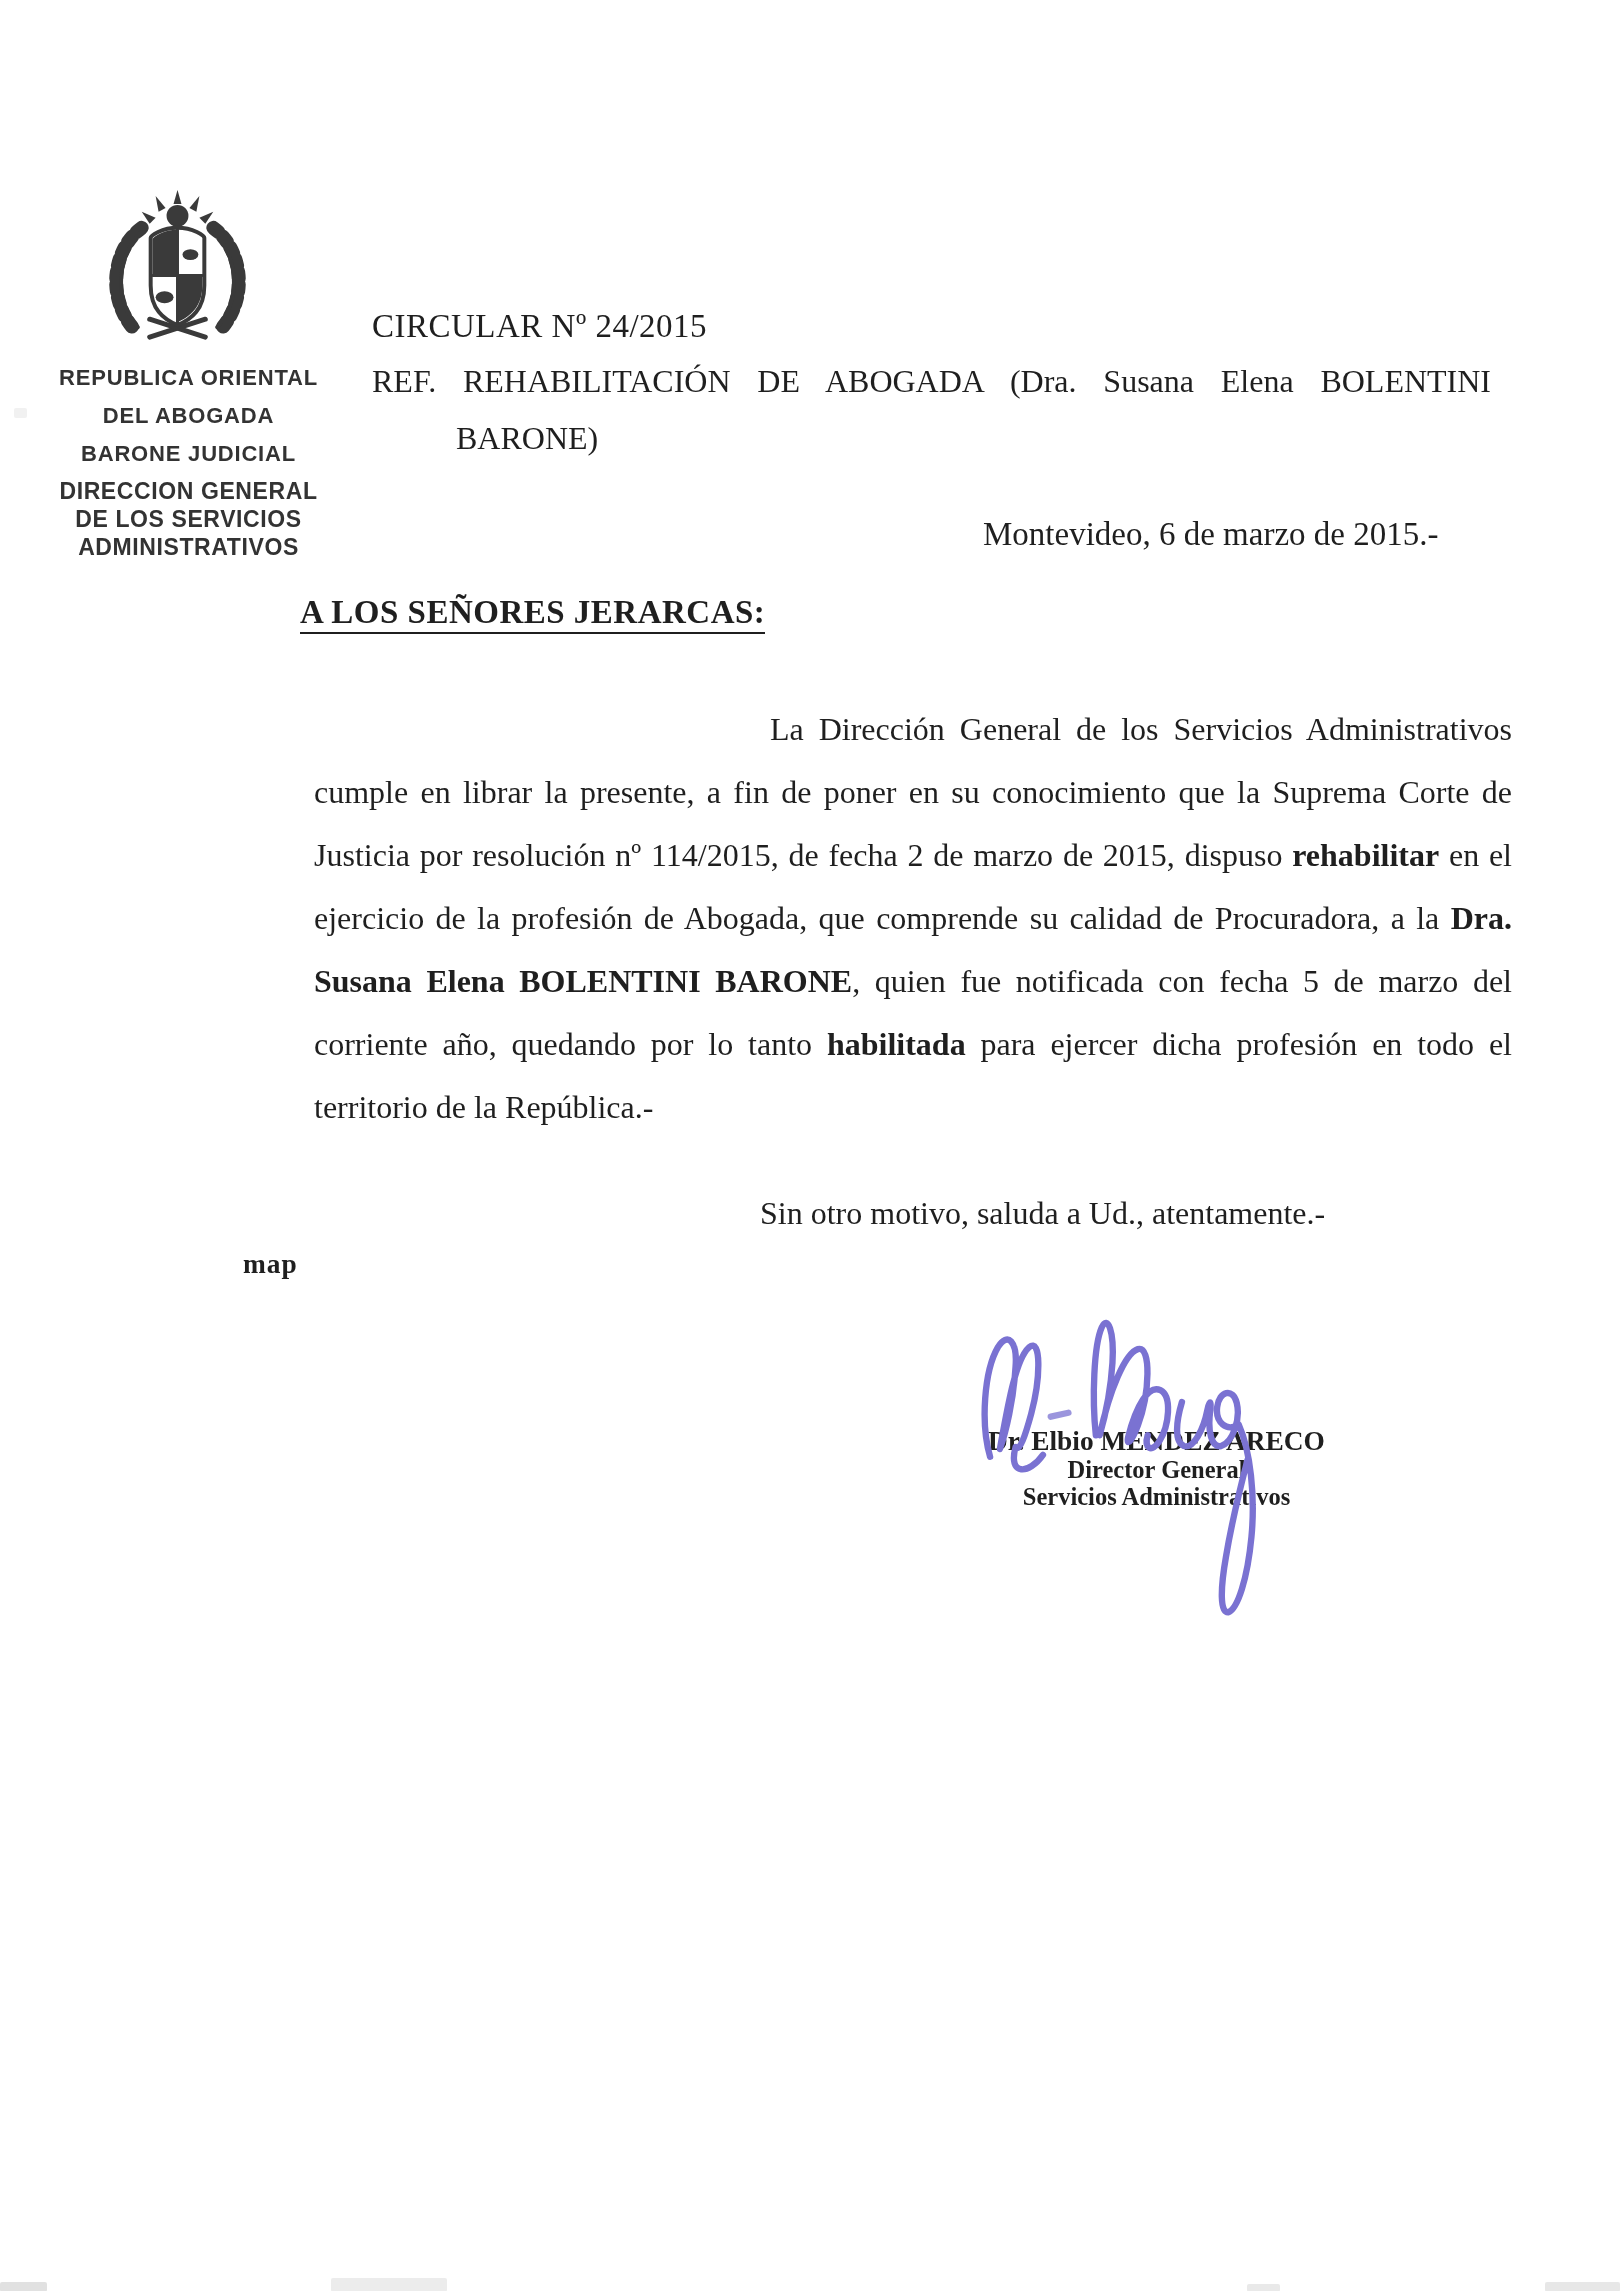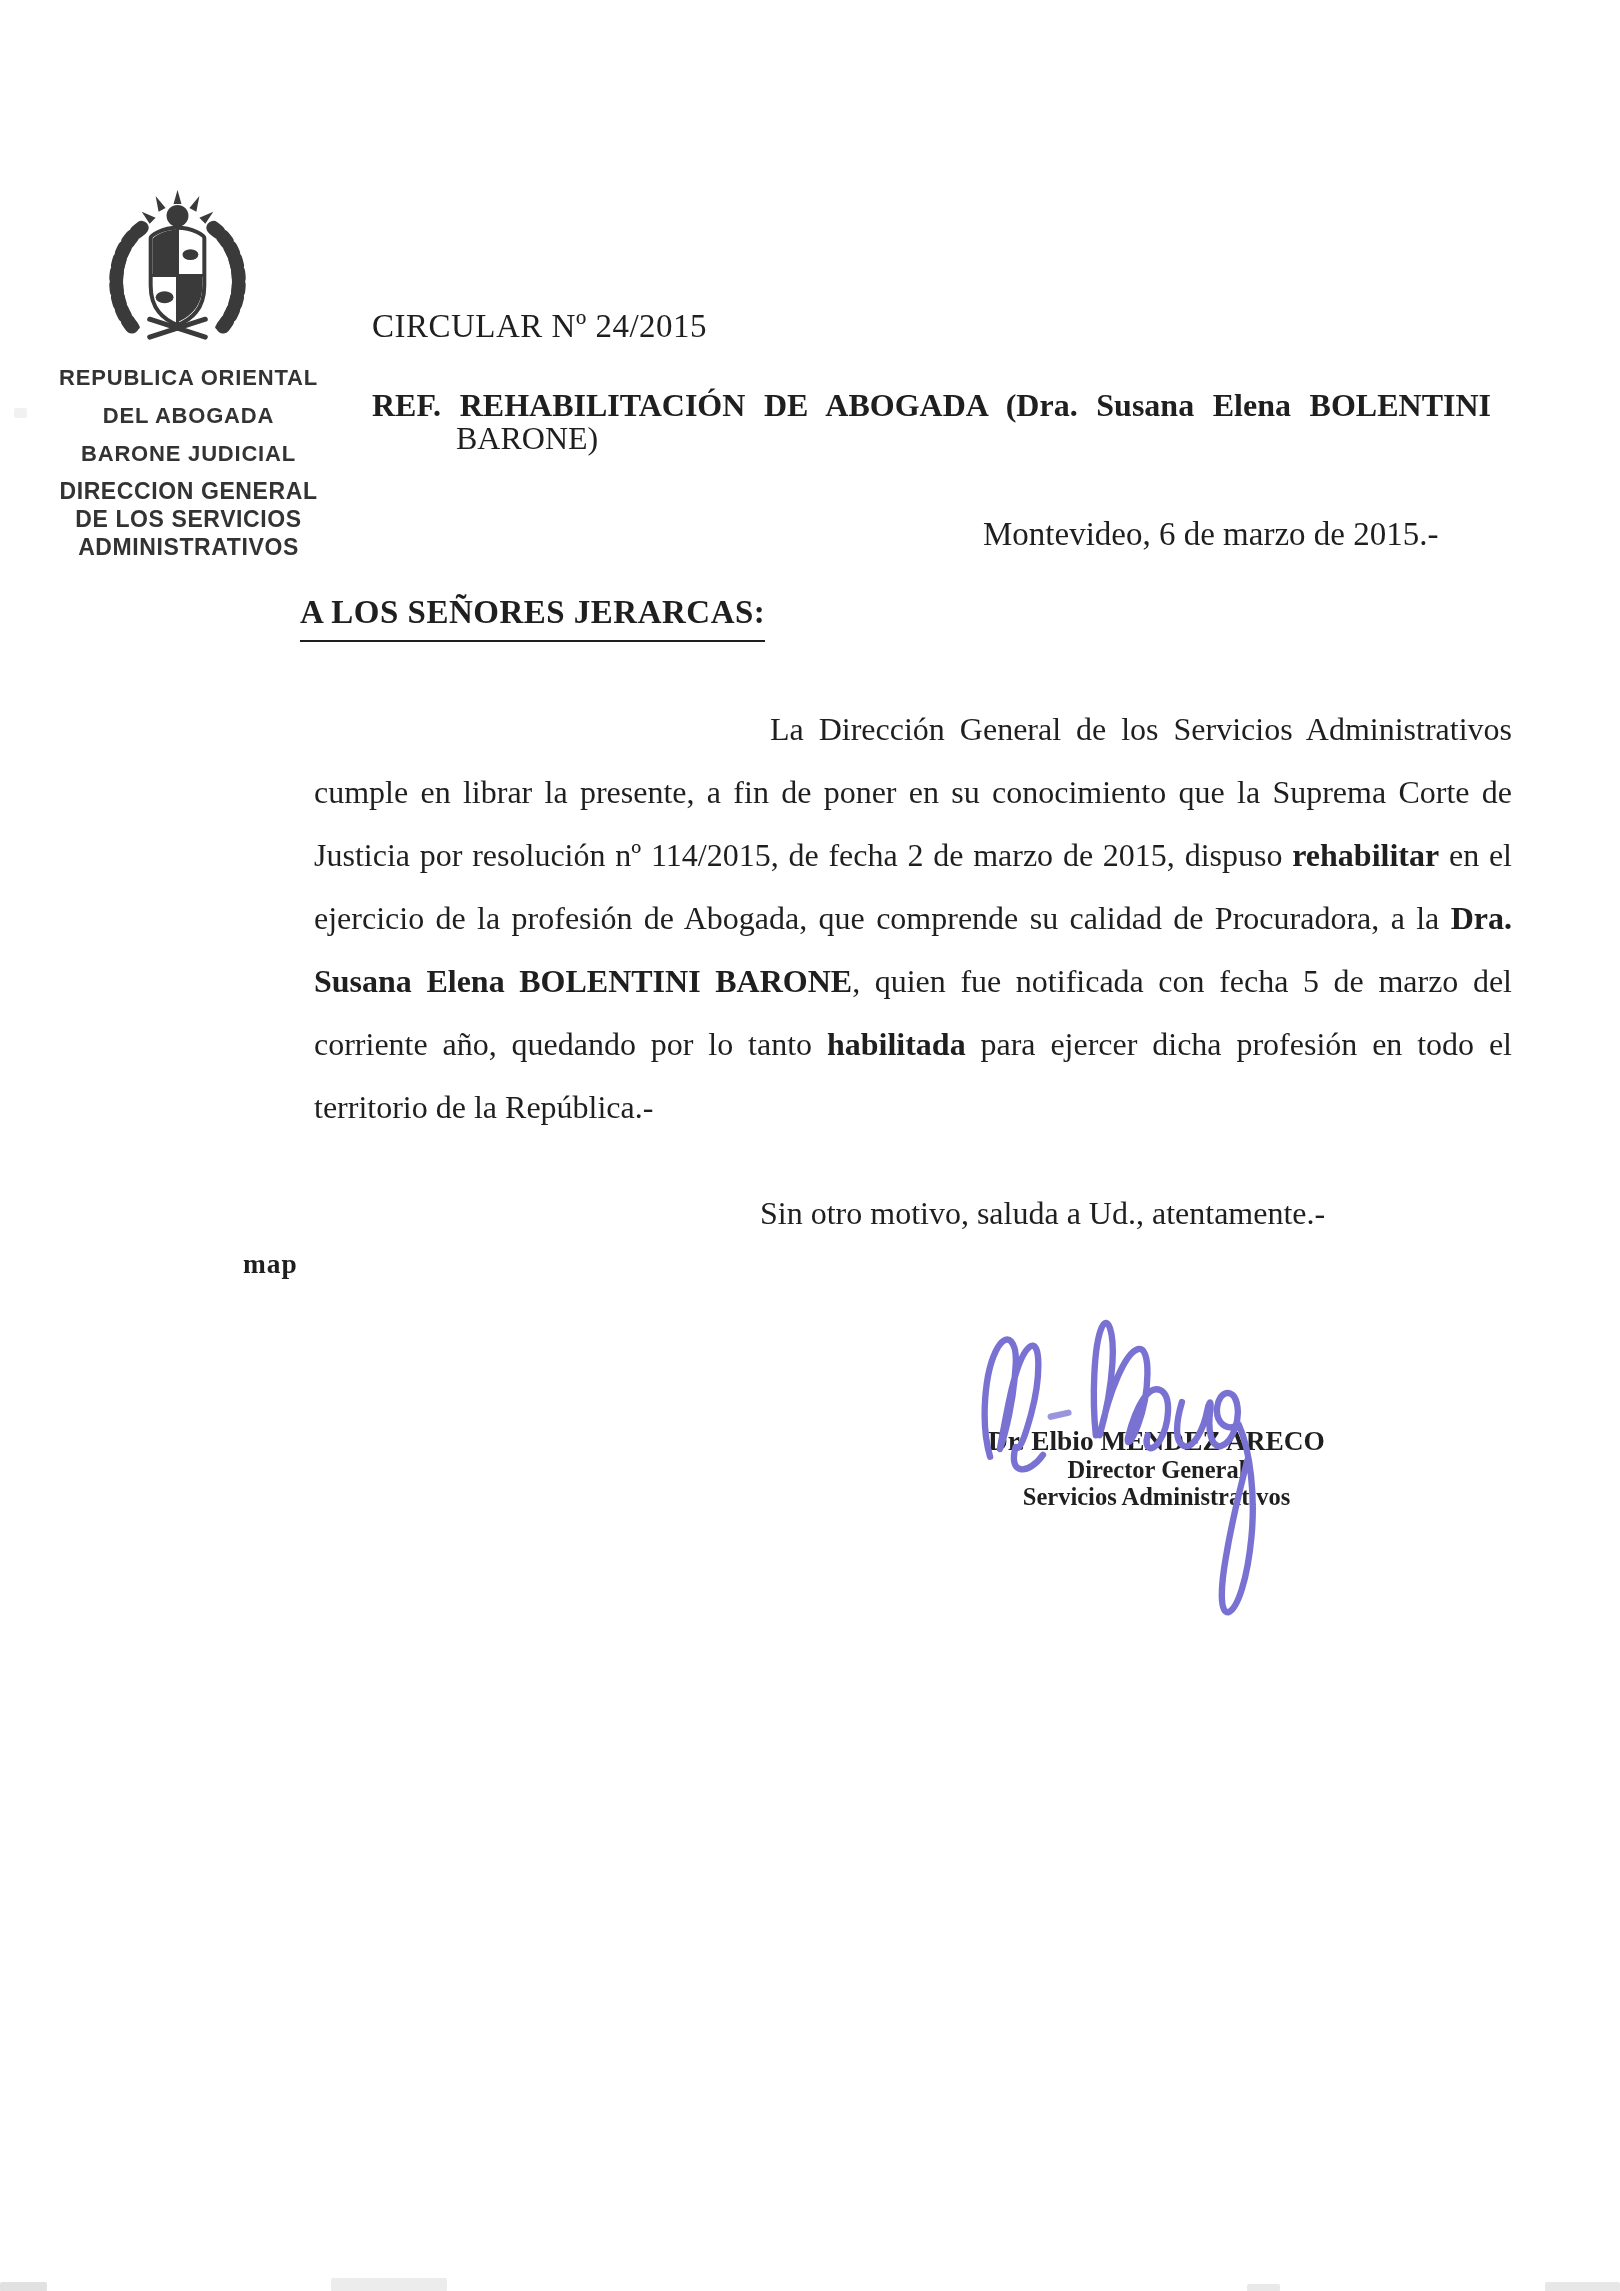--- a/index.html
+++ b/index.html
@@ -25,37 +25,36 @@
   .letterhead .org-line  { font-size: 22px; line-height: 38px; letter-spacing: 0.8px; }
   .letterhead .dept-block { margin-top: 4px; }
   .letterhead .dept-line { font-size: 23px; line-height: 28px; letter-spacing: 0.6px; }
   
   .circular-number {
     position: absolute; left: 372px; top: 308px;
     font-size: 33px; font-weight: 400; letter-spacing: 0.5px;
   }
   .ref-line1 {
     position: absolute; left: 372px; top: 363px; width: 1119px;
-    font-size: 32px; font-weight: 700;
+    font-size: 32px; font-weight: 400;
     text-align: justify; text-align-last: justify;
     white-space: normal;
-    margin-top: 24px;
   }
   .ref-line2 {
     position: absolute; left: 456px; top: 420px;
     font-size: 32px; font-weight: 400;
   }
   .dateline {
     position: absolute; left: 983px; top: 516px;
     font-size: 33px;
   }
   .salutation {
     position: absolute; left: 300px; top: 594px;
     font-size: 33px; font-weight: 700; letter-spacing: 0.5px;
-    border-bottom: 2.9px solid currentColor; padding-bottom: 9px;
+    border-bottom: 2.9px solid currentColor; padding-bottom: 1px;
   }
   
   .body-paragraph {
     position: absolute; left: 302px; top: 698px; width: 1198px;
     font-size: 32px; line-height: 63px;
     text-align: justify; text-indent: 456px; margin-left: 12px;
   }
   .closing-line {
     position: absolute; left: 760px; top: 1195px;
     font-size: 32px;

